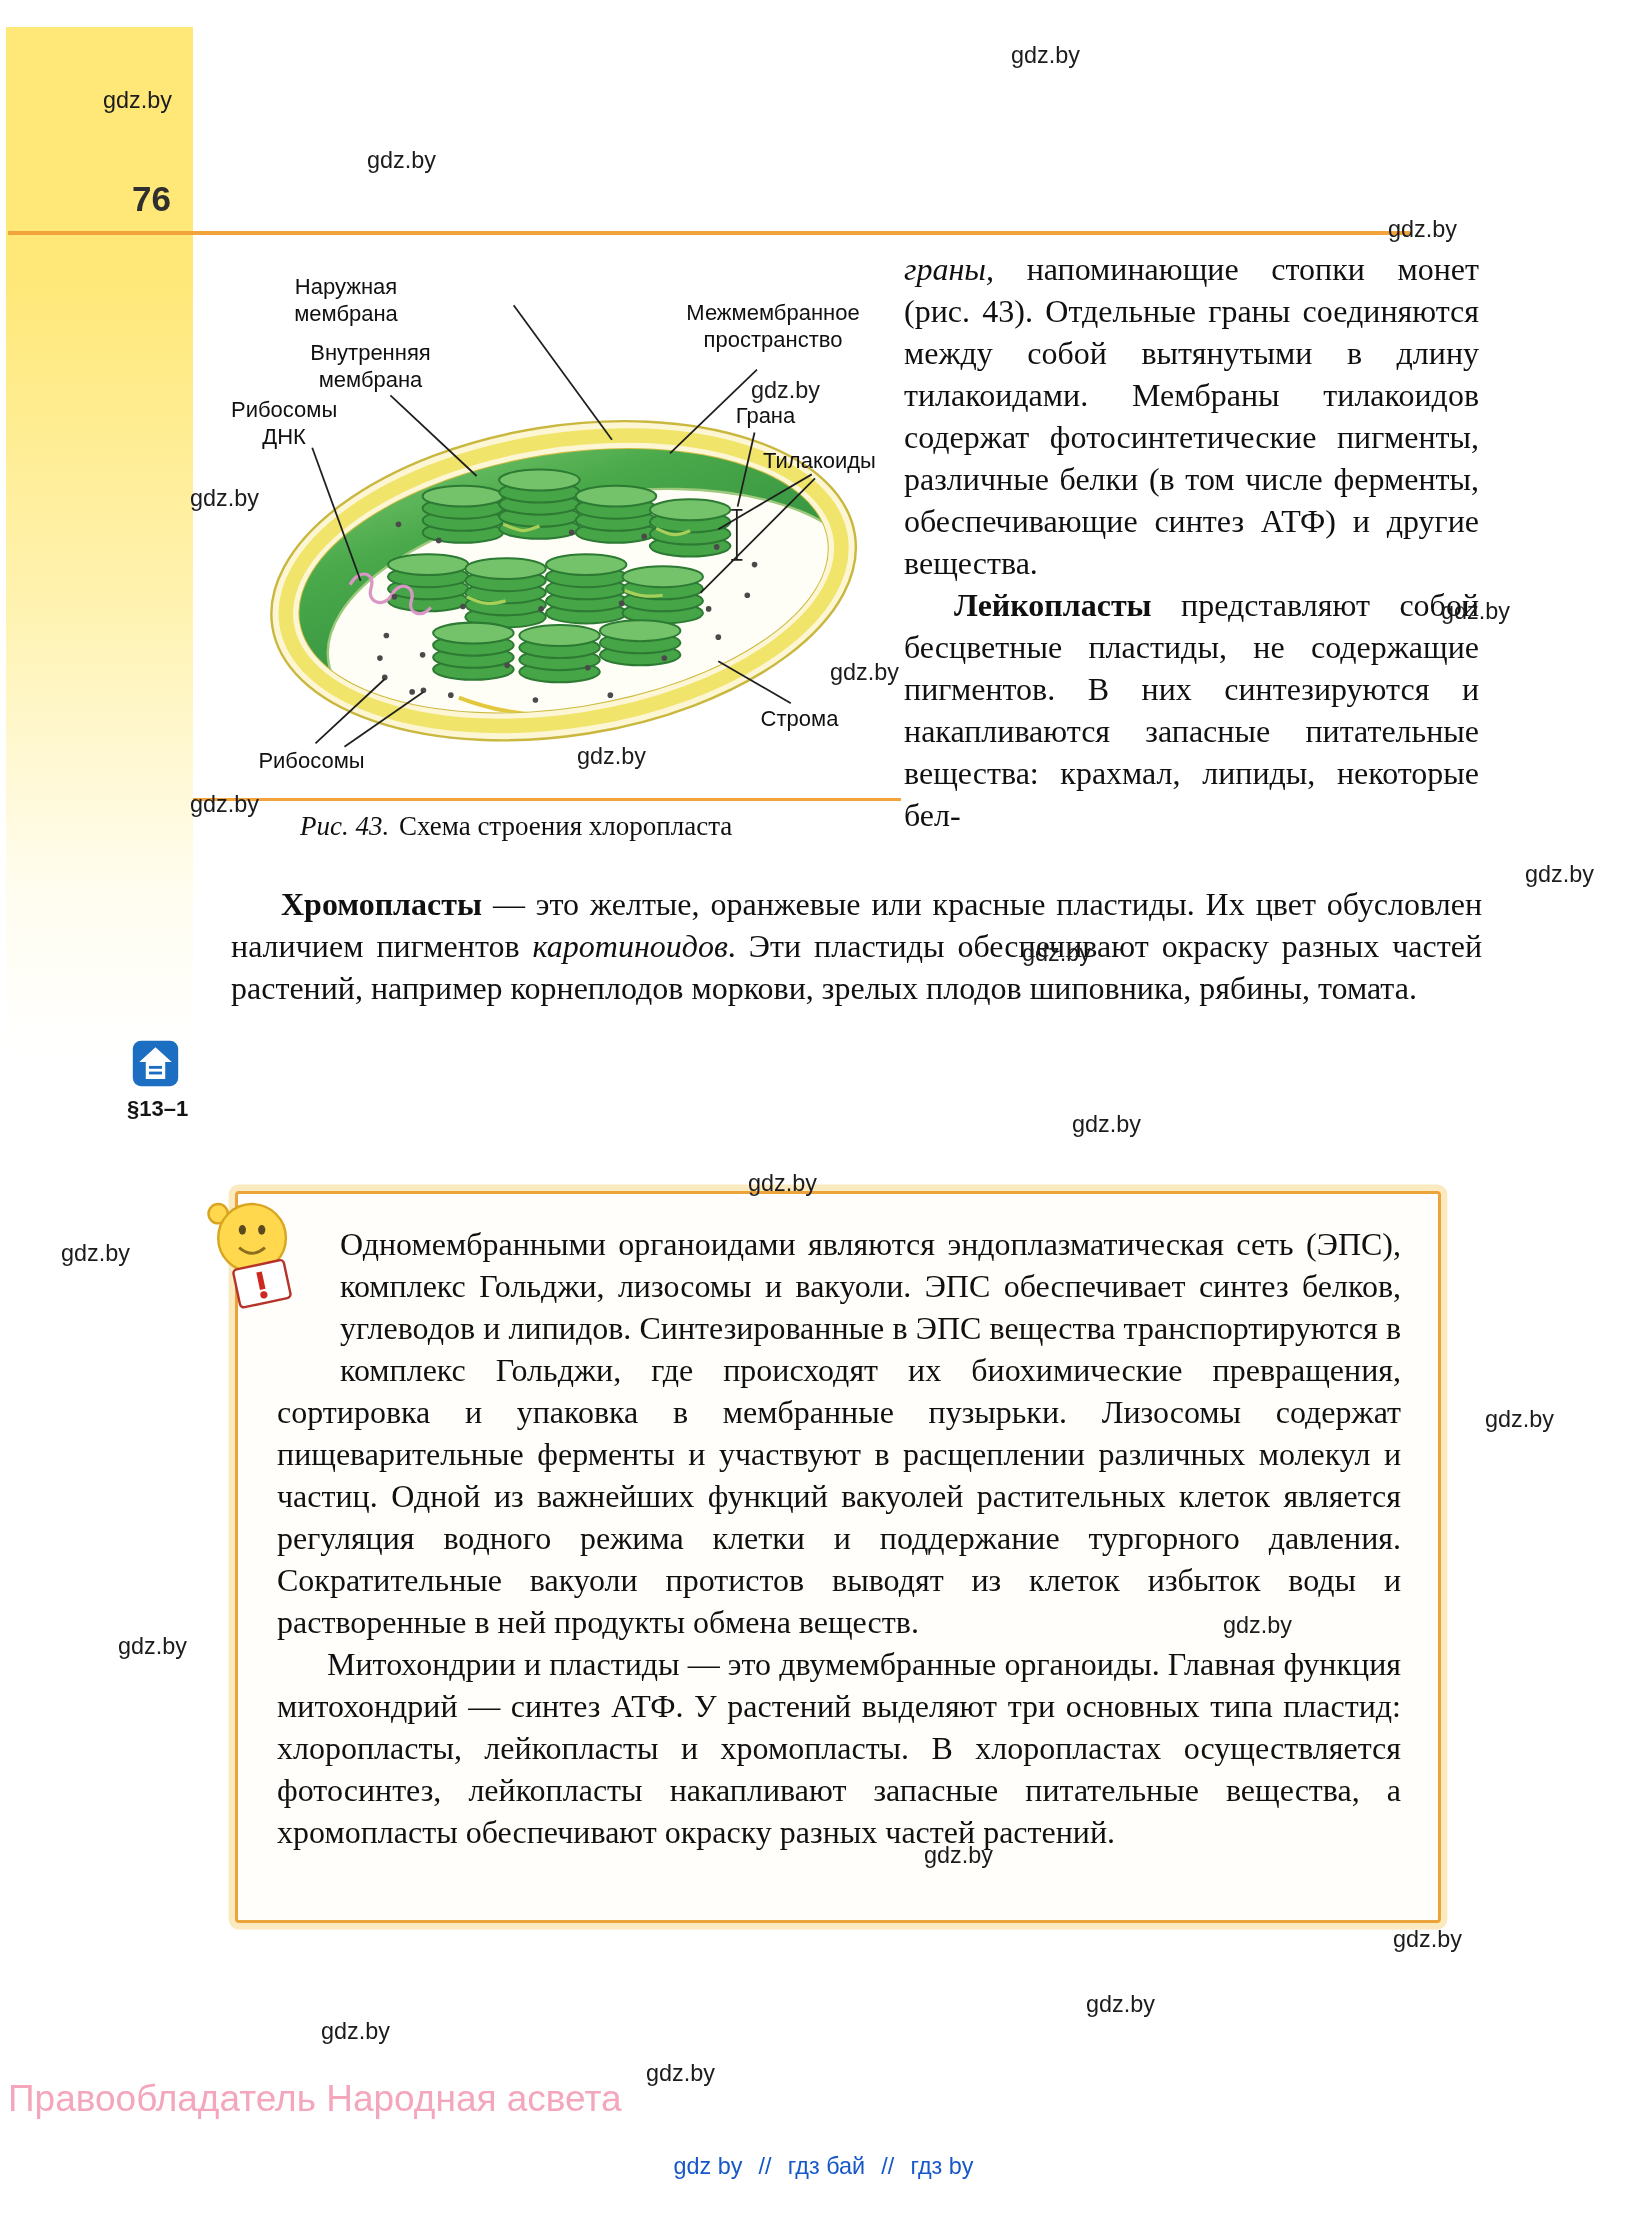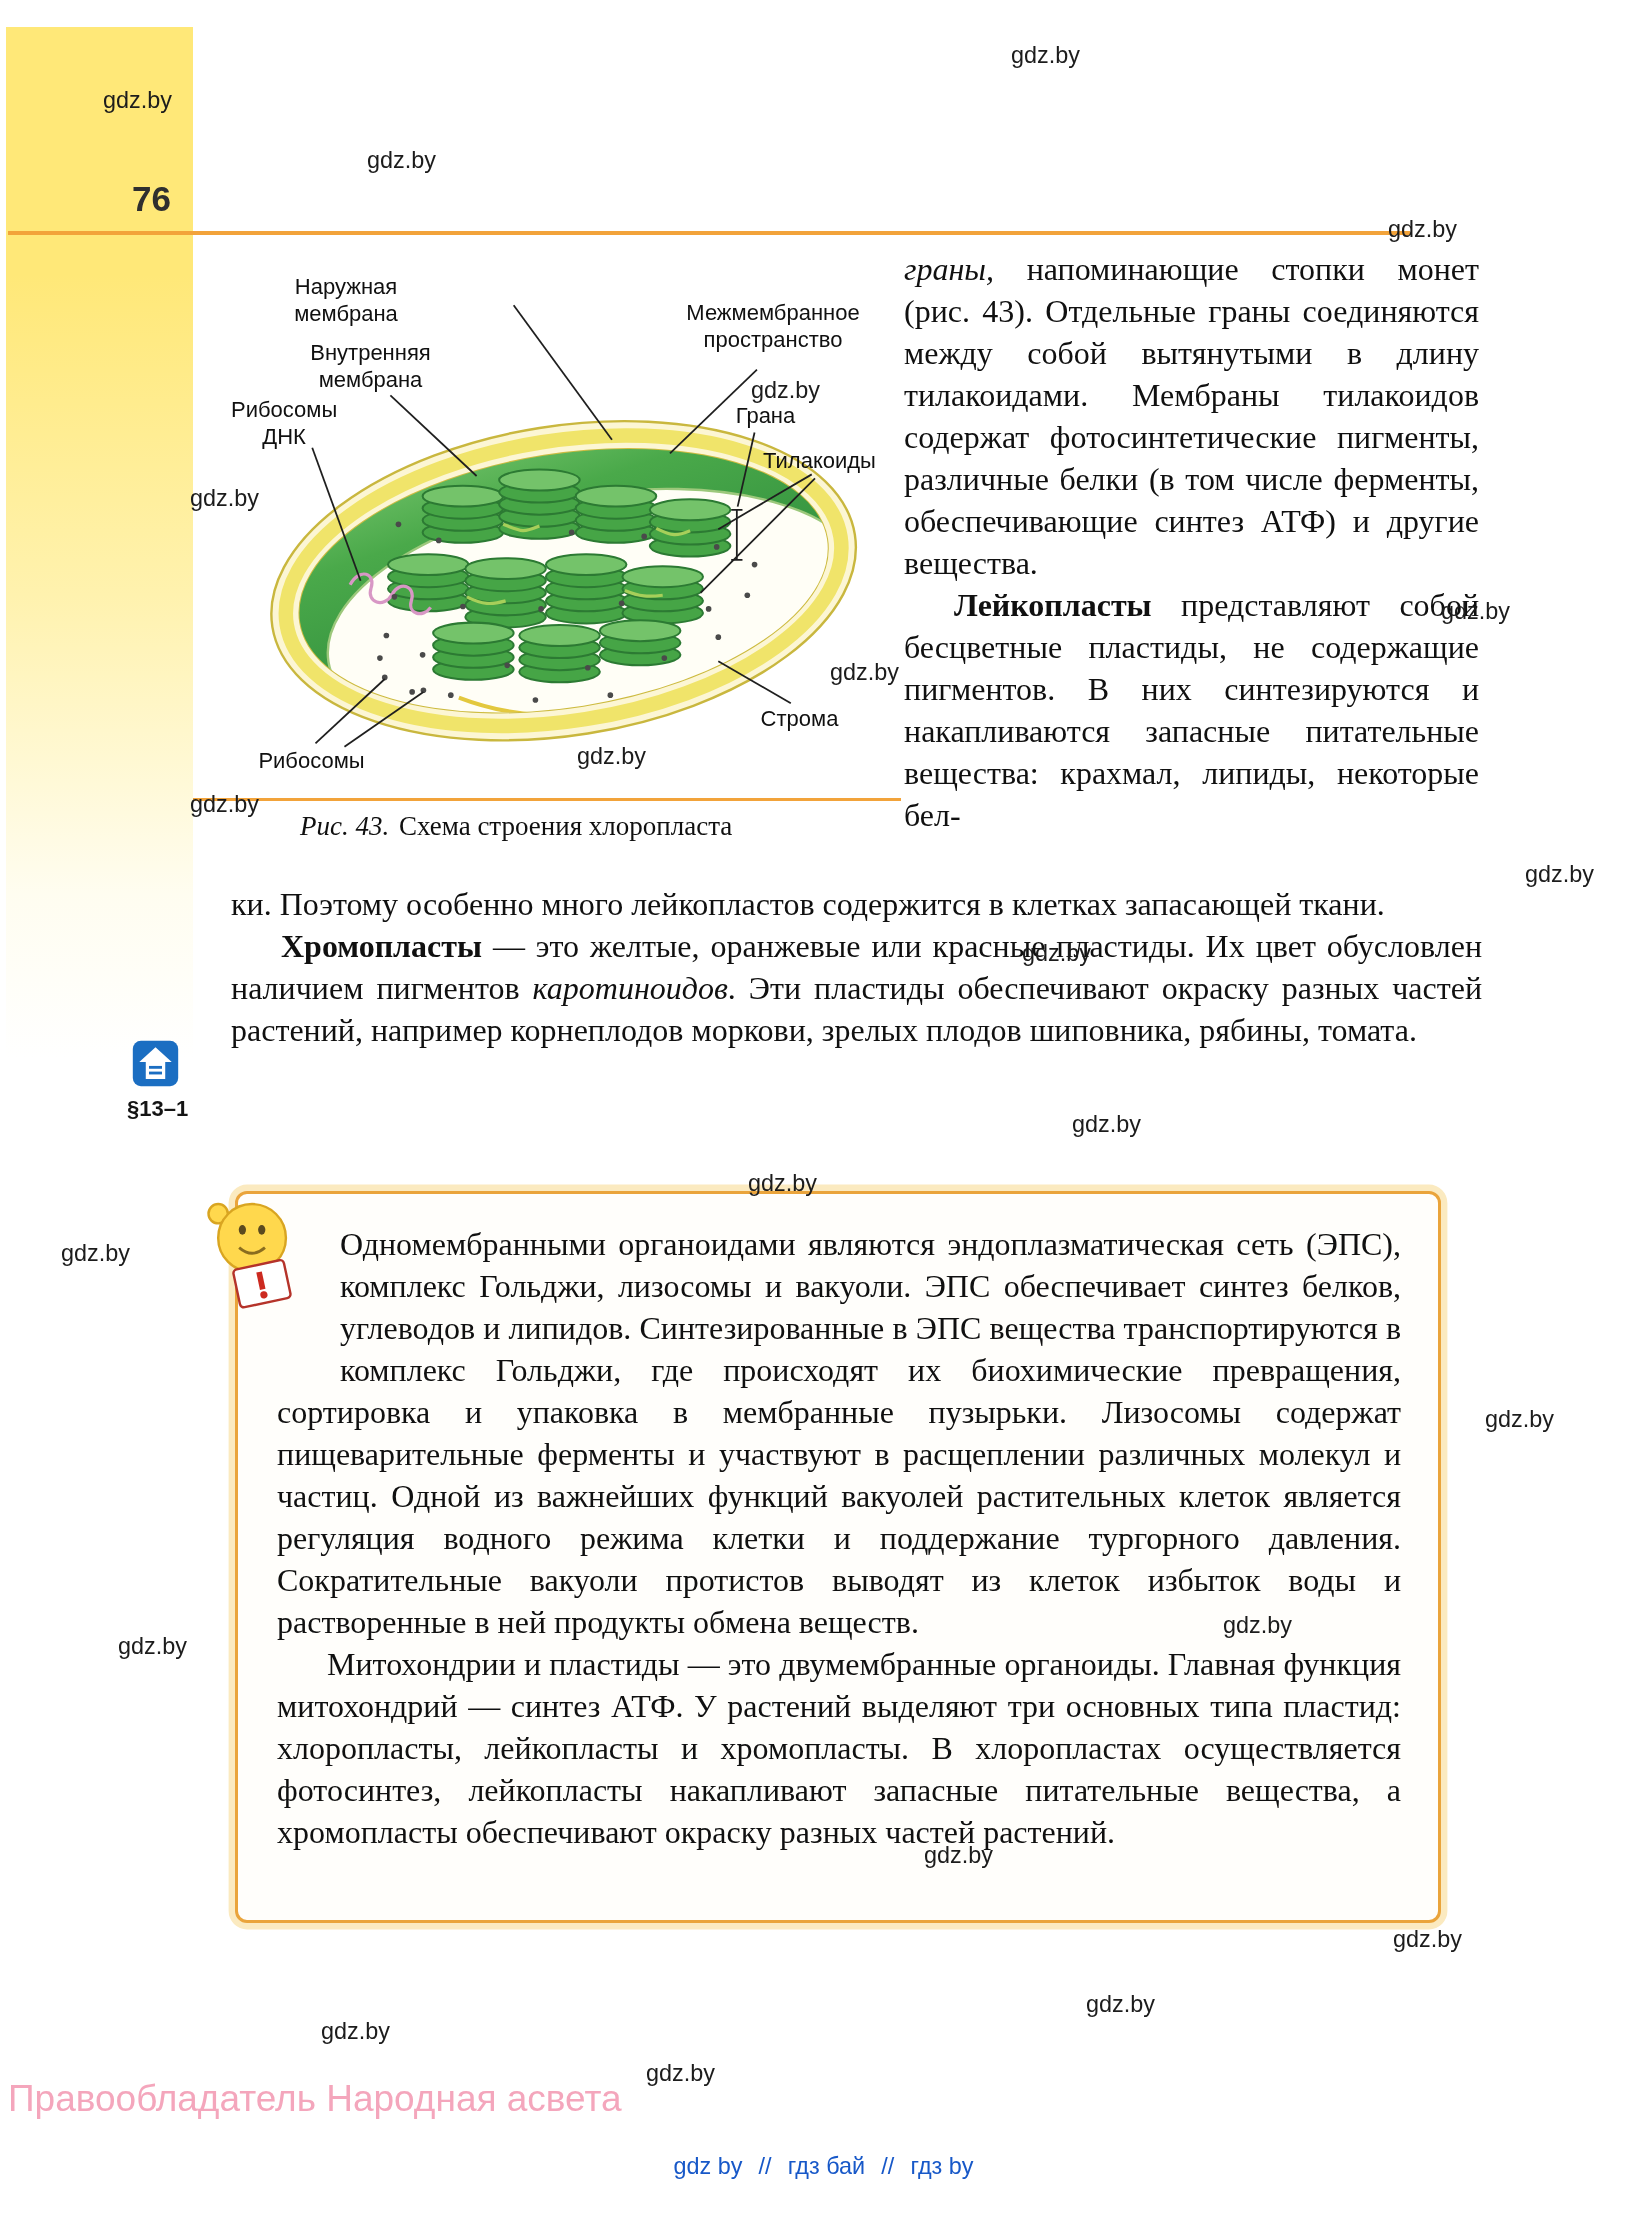--- a/index.html
+++ b/index.html
@@ -25,21 +25,21 @@
   .caption{position:absolute;left:300px;top:811px;font-size:27px;color:#101010;}
   .caption .ctxt{margin-left:9.7px;}
   .para{margin:0;text-align:justify;font-size:32px;line-height:42px;}
   .indent{text-indent:50px;}
   .rcol{position:absolute;left:904px;top:248px;width:575px;}
   .main{position:absolute;left:231px;top:883px;width:1251px;}
   .navicon{position:absolute;left:132px;top:1040px;width:47px;height:47px;cursor:pointer;}
   .secref{position:absolute;left:127px;top:1096px;font-family:"Liberation Sans",sans-serif;
           font-weight:bold;font-size:22px;color:#141414;}
   .callout{position:absolute;left:235px;top:1191px;width:1206px;min-height:732px;box-sizing:border-box;
-          border:3.2px solid #eaa43b;border-radius:12px;box-shadow:0 0 0 6.4px #fbeac0;
+          border:3.2px solid #eaa43b;border-radius:4px;box-shadow:0 0 0 6.4px #fbeac0;
           background:#fffefb;padding:29px 37px 20px 39px;}
   .emoji{position:absolute;left:-44px;top:1.6px;width:129px;height:129px;}
   .float-spacer{float:left;width:63px;height:129px;}
   .copyright{position:absolute;left:0;top:2078px;width:100%;
           font-family:"Liberation Sans",sans-serif;font-size:37px;color:#f4a6bc;padding-left:8px;}
   .blinks{position:absolute;left:0;top:2153px;width:100%;text-align:center;
           font-family:"Liberation Sans",sans-serif;font-size:23.4px;color:#1758c8;}
   .blinks .sep{margin:0 9.7px;}
   .wm{position:absolute;font-family:"Liberation Sans",sans-serif;font-size:23.4px;color:#1c1c1c;}
   .b{font-weight:bold;}
@@ -186,21 +186,20 @@
   <div class="caption">
     <i>Рис. 43.</i><span class="ctxt">Схема строения хлоропласта</span>
   </div>
 
   <div class="rcol">
     <p class="para"><span class="i">граны,</span><span> напоминающие стопки монет (рис. 43). Отдельные граны соединяются между собой вытянутыми в длину тилакоидами. Мембраны тилакоидов содержат фотосинтетические пигменты, различные белки (в том числе ферменты, обеспечивающие синтез АТФ) и другие вещества.</span></p>
     <p class="para indent"><span class="b">Лейкопласты</span><span> представляют собой бесцветные пластиды, не содержащие пигментов. В них синтезируются и накапливаются запасные питательные вещества: крахмал, липиды, некоторые бел-</span></p>
   </div>
 
   <div class="main">
-    <p class="para"><span>ки. Поэтому особенно много лейкопластов содержится в клетках запасающей ткани.</span></p>
     <p class="para indent"><span class="b">Хромопласты</span><span> — это желтые, оранжевые или красные пластиды. Их цвет обусловлен наличием пигментов </span><span class="i">каротиноидов</span><span>. Эти пластиды обеспечивают окраску разных частей растений, например корнеплодов моркови, зрелых плодов шиповника, рябины, томата.</span></p>
   </div>
 
   <div class="navicon">
     <svg width="47" height="47" viewBox="0 0 58 58">
       <rect x="1" y="1" width="56" height="56" rx="10" fill="#1b6ec2"></rect>
       <path d="M29 9 L49 27 H41 V48 H17 V27 H9 Z" fill="#ffffff"></path>
       <rect x="21" y="32" width="16" height="3.5" fill="#1b6ec2"></rect>
       <rect x="21" y="39" width="16" height="3.5" fill="#1b6ec2"></rect>
     </svg>

